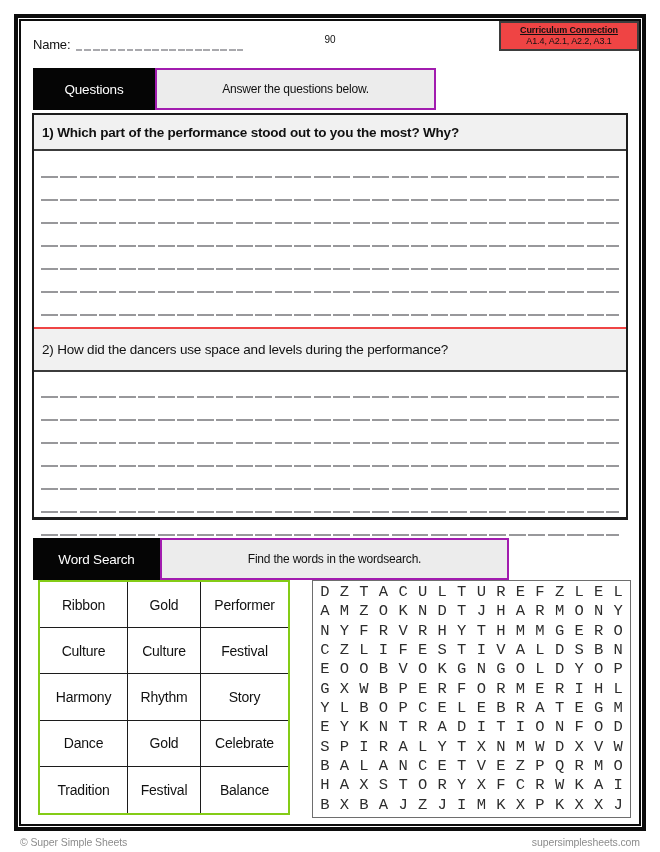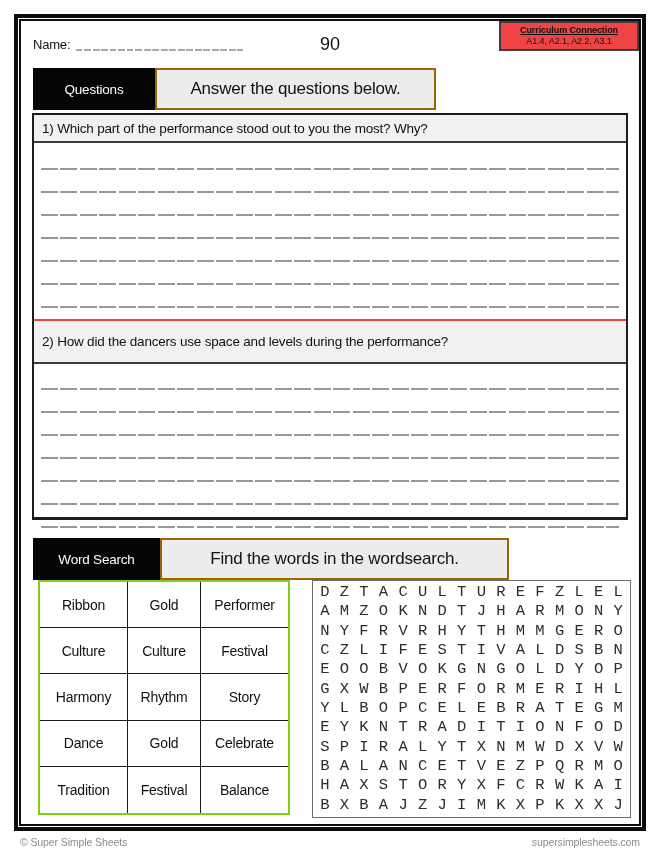--- a/index.html
+++ b/index.html
@@ -8,40 +8,40 @@
 
   .frame { position:absolute; left:14px; top:14px; width:632px; height:817px; border:4px solid #0c0c0c; background:#fff; }
   .frame-inner { position:absolute; inset:1px; border:2px solid #0c0c0c; }
 
   
   .name-row { position:absolute; left:12px; top:11px; height:20px; display:flex; align-items:flex-end; }
   .name-label { font-size:13px; letter-spacing:-0.2px; }
   .name-line { width:167px; height:14px; margin-left:6px; position:relative; }
   .name-line::after { content:""; position:absolute; left:0; right:0; bottom:1px; height:1.6px;
      background:repeating-linear-gradient(90deg,#a9a9ad 0 6.5px, rgba(0,0,0,0) 6.5px 8.5px); }
-  .page-number { position:absolute; left:0; right:0; top:13px; text-align:center; font-size:18px; }
+  .page-number { position:absolute; left:0; right:0; top:13px; text-align:center; font-size:10px; }
   .curriculum-box { position:absolute; right:0; top:0; width:140px; background:#ef4444; border:2px solid #3d3d3d; padding:2px 3px 3px 3px; text-align:center; }
   .curriculum-title { font-size:9px; font-weight:700; text-decoration:underline; letter-spacing:-0.1px; }
   .curriculum-codes { font-size:9px; margin-top:1px; letter-spacing:-0.1px; }
 
   
   .section-row { position:absolute; left:12px; height:42px; display:flex; }
   .section-row.questions { top:47px; }
   .section-row.wordsearch { top:517px; }
   .section-label { background:#050505; color:#fff; font-size:13.5px; display:flex; align-items:center; justify-content:center; letter-spacing:-0.2px; }
   .section-label.q { width:122px; }
   .section-label.w { width:127px; }
-  .section-instruction { background:#ececec; border:2px solid #a16207; font-size:17px; display:flex; align-items:center; justify-content:center; letter-spacing:-0.2px; }
+  .section-instruction { background:#ececec; border:2px solid #a21caf; font-size:12px; display:flex; align-items:center; justify-content:center; letter-spacing:-0.2px; }
   .section-instruction.q { width:281px; }
   .section-instruction.w { width:349px; }
 
   
   .questions-table { position:absolute; left:11px; top:92px; width:596px; height:407px; border:2px solid #1c1c1c; border-bottom-width:3px; background:#fff; }
   .q-header { background:#f1f1f1; border-bottom:2px solid #3c3c3c; font-size:13.5px; display:flex; align-items:center; padding-left:8px; letter-spacing:-0.2px; }
-  .q-header.first { height:28px; }
+  .q-header.first { height:36px;font-weight:bold; }
   .q-header.second { height:45px; border-top:2px solid #ef4444; }
   .answer-area { width:100%; }
   .answer-area.first { height:176px; padding-top:4px; }
   .answer-area.second { height:170px; padding-top:3px; }
   .write-line { height:23px; position:relative; }
   .write-line::after { content:""; position:absolute; left:7px; right:7px; bottom:0; height:2px;
      background:repeating-linear-gradient(90deg,#98989b 0 17px, rgba(0,0,0,0) 17px 19.5px); }
 
   
   .word-bank-table { position:absolute; left:17px; top:559px; width:252px; height:235px; border:2px solid #84cc16; display:grid; grid-template-columns:88px 73px 87px; grid-auto-rows:46.2px; background:#fff; }

